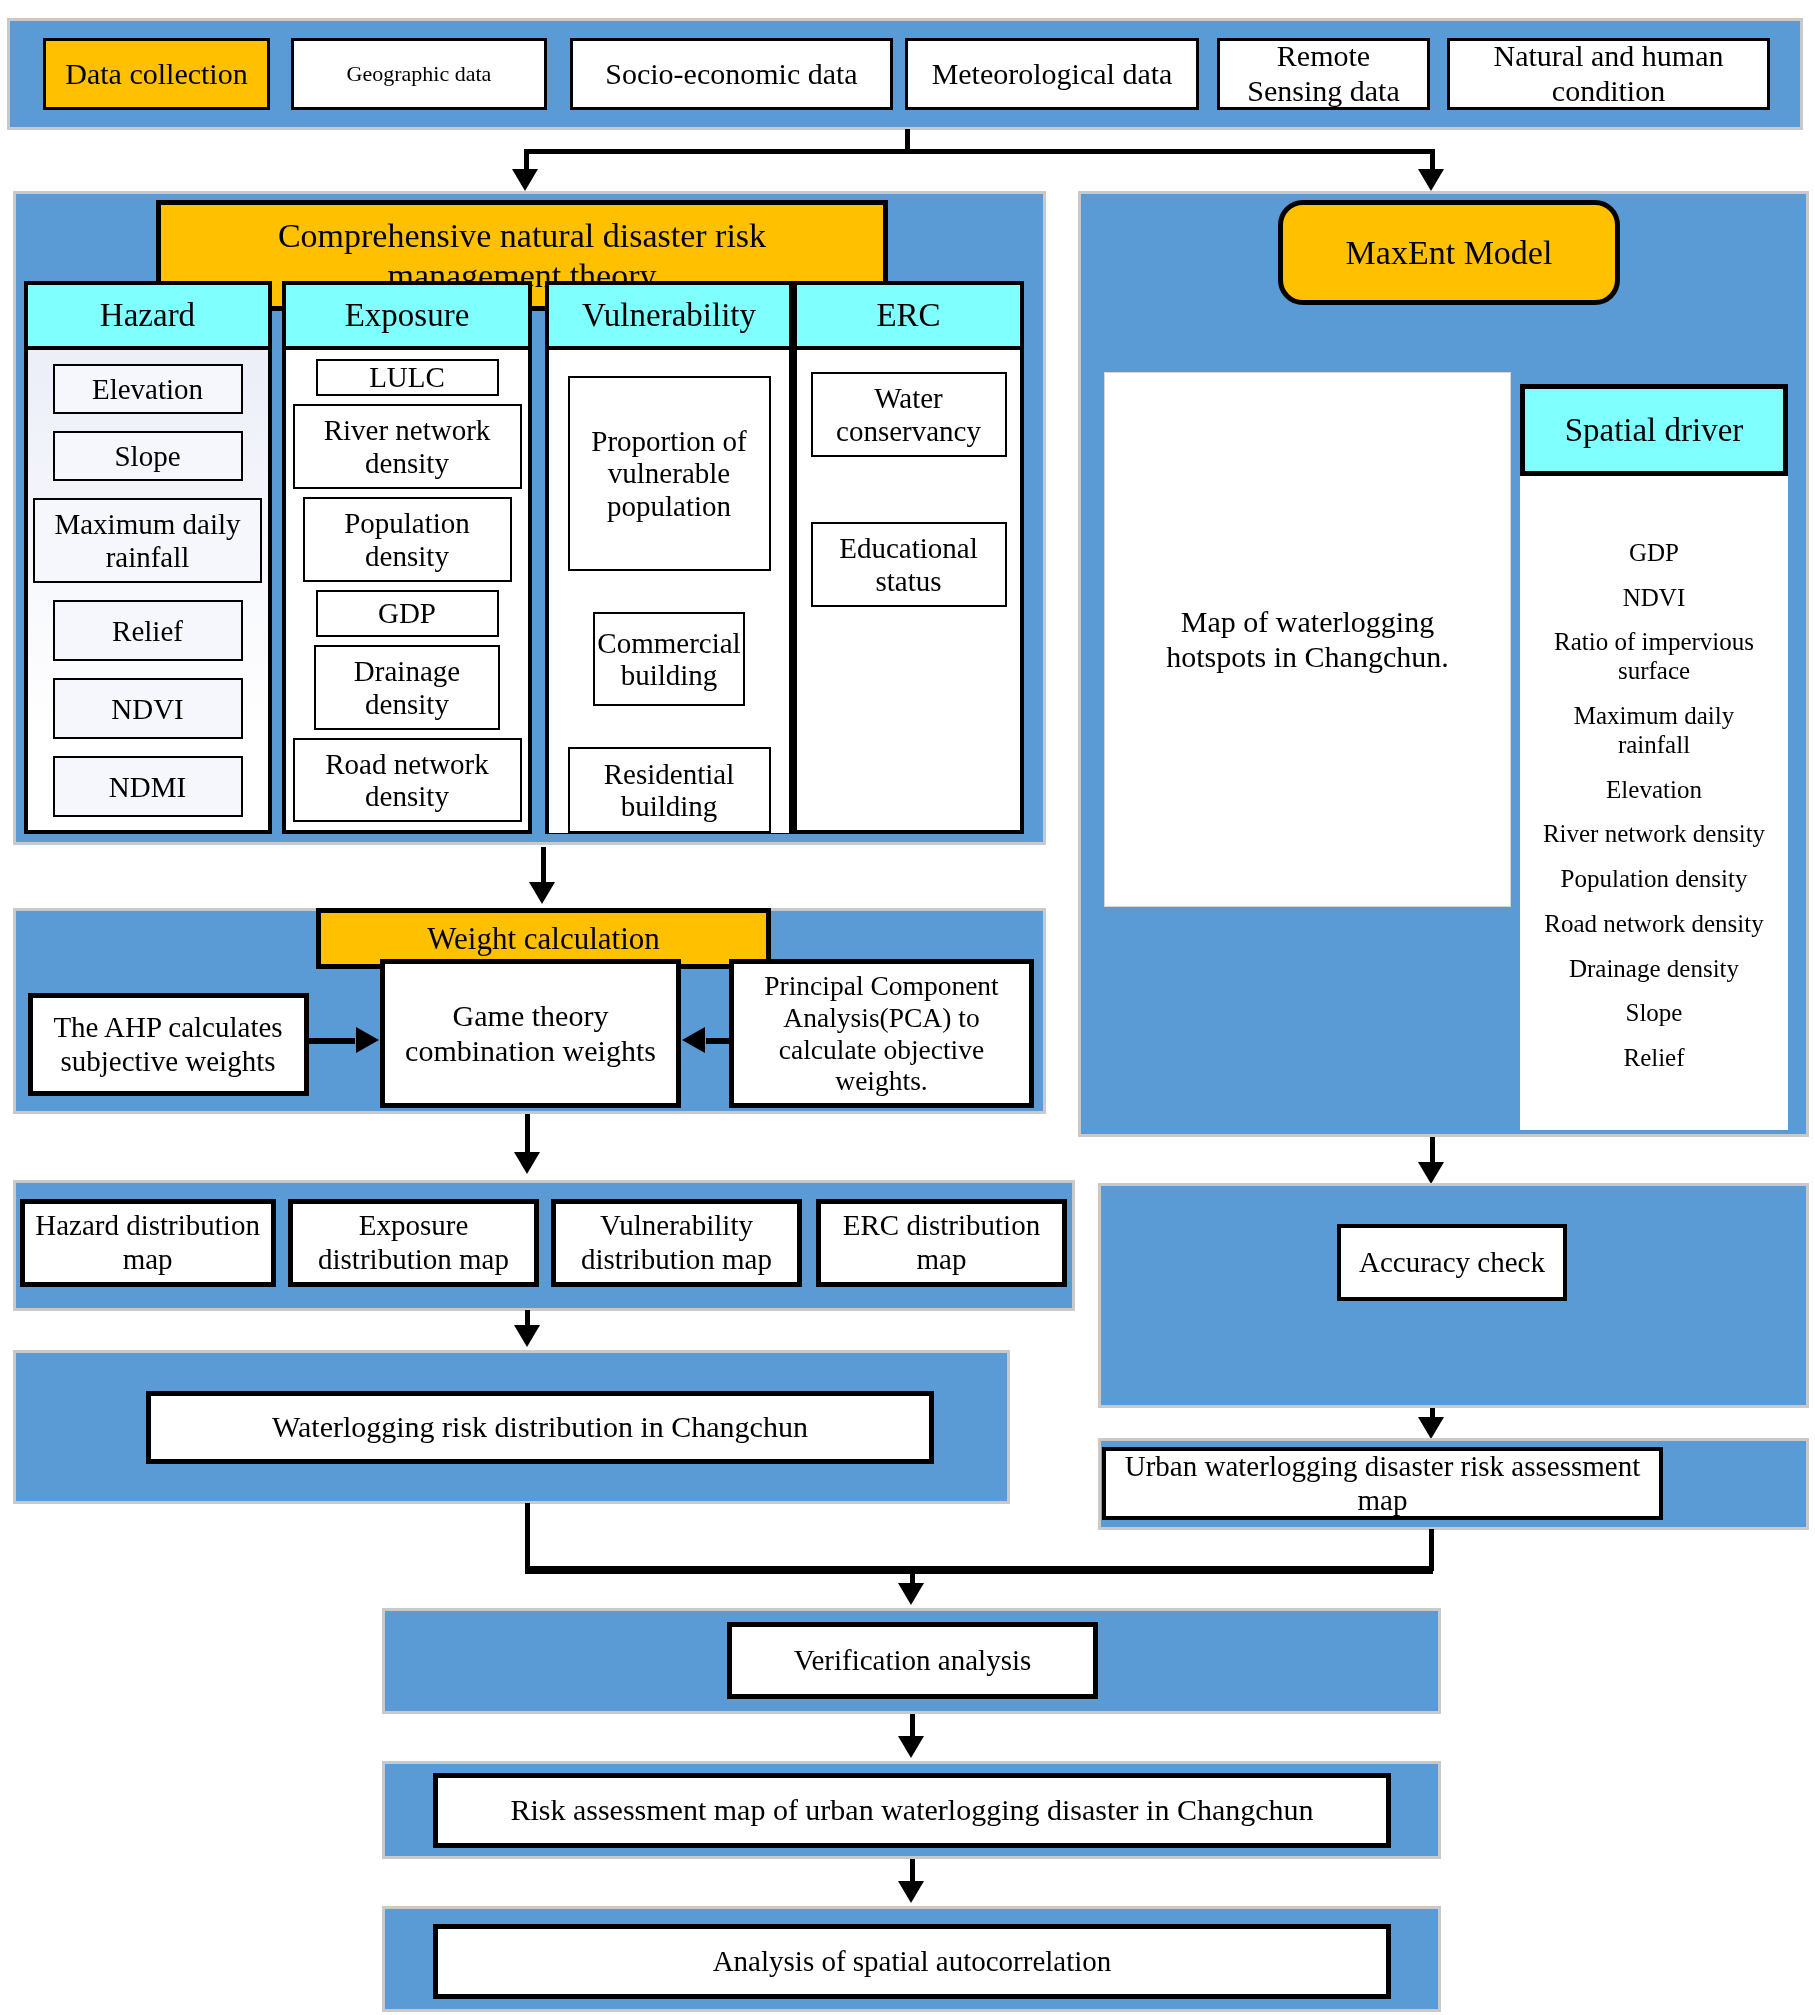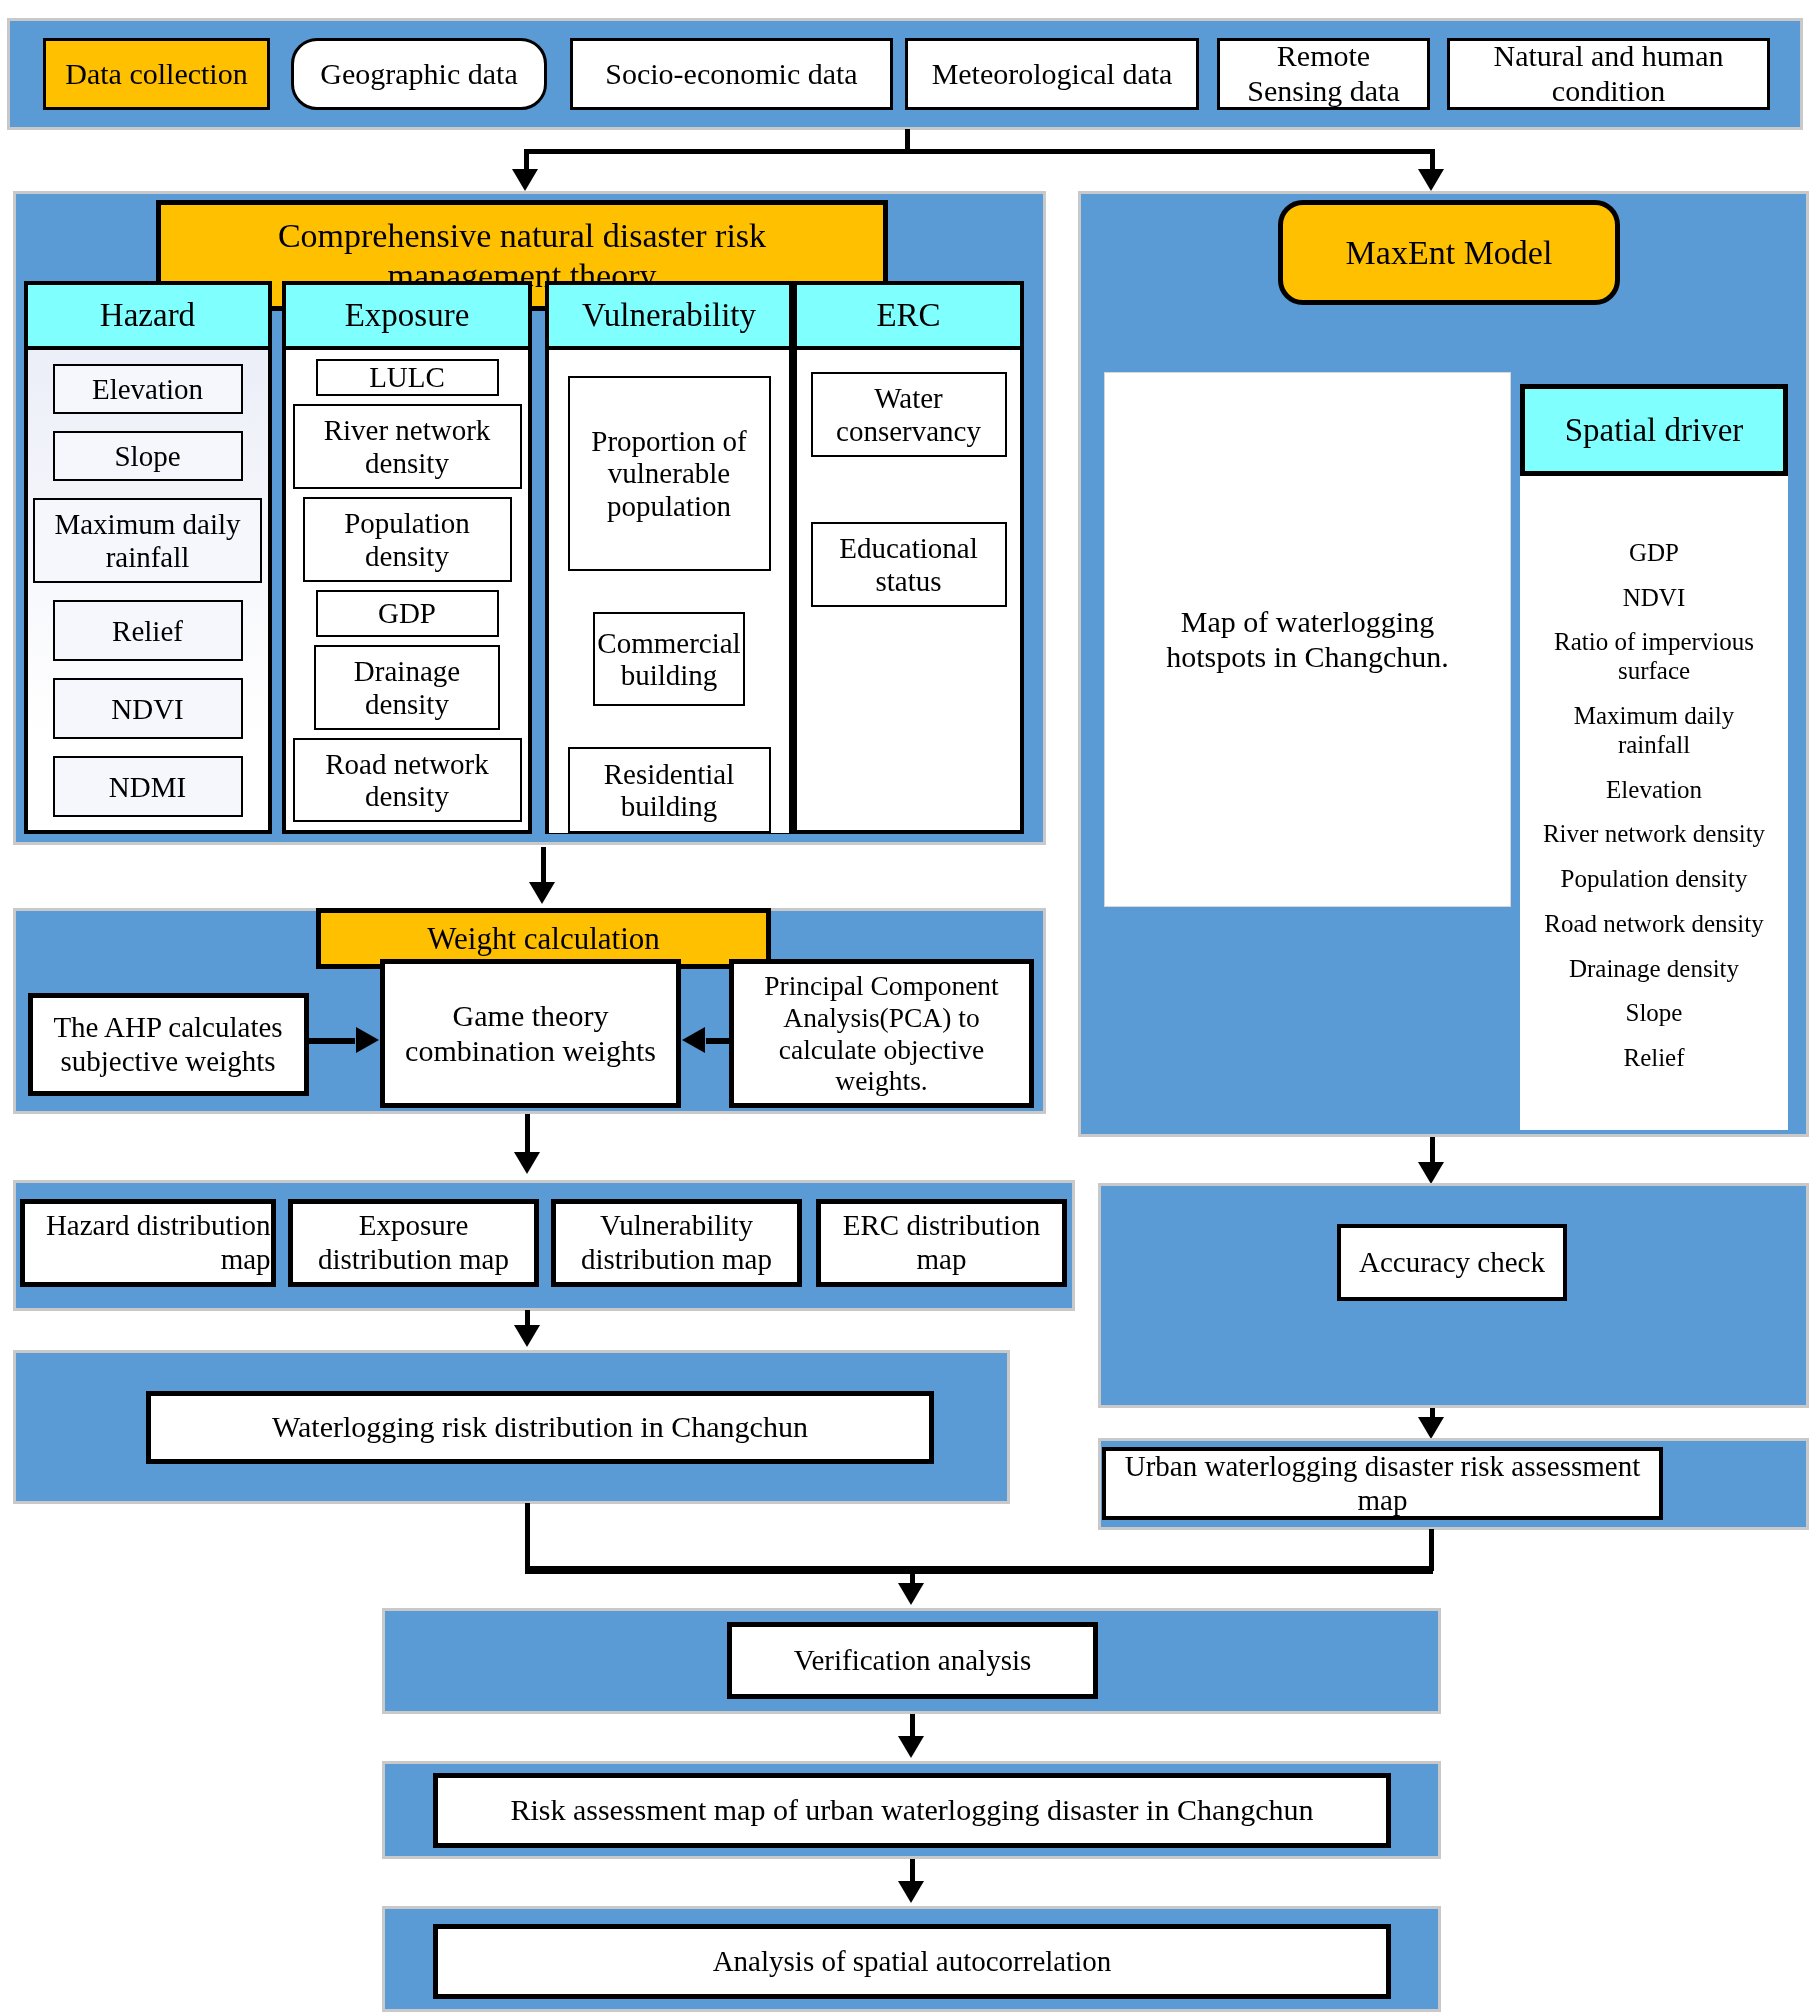--- a/index.html
+++ b/index.html
@@ -32,21 +32,21 @@
   .sitem{width:229px;text-align:center;font-size:25px;line-height:1.16;flex:0 0 auto;}
   .plain{border:none;}
 </style>
 </head>
 <body>
 
 <div id="page">
 
   <div class="band" style="left:6.5px;top:18.3px;width:1796px;height:112px;"></div>
   <div class="wbox orange" style="left:43px;top:38px;width:227px;height:72px;font-size:30px;">Data collection</div>
-  <div class="wbox" style="left:291px;top:38px;width:256px;height:72px;font-size:30px;border-radius:26px;">Geographic data</div>
+  <div class="wbox" style="left:291px;top:38px;width:256px;height:72px;font-size:22px;">Geographic data</div>
   <div class="wbox" style="left:570px;top:38px;width:323px;height:72px;font-size:30px;">Socio-economic data</div>
   <div class="wbox" style="left:905px;top:38px;width:294px;height:72px;font-size:30px;">Meteorological data</div>
   <div class="wbox" style="left:1217px;top:38px;width:213px;height:72px;font-size:30px;padding:0 9.2px;">Remote Sensing data</div>
   <div class="wbox" style="left:1447px;top:38px;width:323px;height:72px;font-size:30px;padding:0 13px;">Natural and human condition</div>
 
   <div class="line" style="left:905px;top:129px;width:4.6px;height:22px;"></div>
   <div class="line" style="left:524px;top:149px;width:910px;height:4.6px;"></div>
   <div class="line" style="left:524px;top:149px;width:4.6px;height:22px;"></div>
   <div class="head-down" style="left:512px;top:169px;"></div>
   <div class="line" style="left:1430px;top:149px;width:4.6px;height:22px;"></div>
@@ -124,21 +124,21 @@
   <div class="wbox" style="left:729px;top:959px;width:305px;height:149px;font-size:27.5px;border-width:5.2px;padding:0 6.5px;">Principal Component Analysis(PCA) to calculate objective weights.</div>
   <div class="line" style="left:308px;top:1038px;width:47px;height:5.9px;"></div>
   <div class="head-right" style="left:356px;top:1027px;"></div>
   <div class="line" style="left:706px;top:1038px;width:23.5px;height:5.9px;"></div>
   <div class="head-left" style="left:682px;top:1027px;"></div>
 
   <div class="line" style="left:525px;top:1114px;width:4.6px;height:41px;"></div>
   <div class="head-down" style="left:514px;top:1152px;"></div>
 
   <div class="band" style="left:13px;top:1180px;width:1062px;height:131px;"></div>
-  <div class="wbox" style="left:19.6px;top:1199px;width:256px;height:88px;font-size:29px;border-width:5.2px;text-align:right;">Hazard distribution map</div>
+  <div class="wbox" style="left:19.6px;top:1199px;width:256px;height:88px;font-size:29px;border-width:5.2px;">Hazard distribution map</div>
   <div class="wbox" style="left:288px;top:1199px;width:251px;height:88px;font-size:29px;border-width:5.2px;">Exposure distribution map</div>
   <div class="wbox" style="left:551px;top:1199px;width:251px;height:88px;font-size:29px;border-width:5.2px;">Vulnerability distribution map</div>
   <div class="wbox" style="left:816px;top:1199px;width:251px;height:88px;font-size:29px;border-width:5.2px;">ERC distribution map</div>
 
   <div class="line" style="left:525px;top:1310px;width:4.6px;height:17px;"></div>
   <div class="head-down" style="left:514px;top:1325px;"></div>
 
   <div class="band" style="left:13px;top:1350px;width:997px;height:154px;"></div>
   <div class="wbox" style="left:146px;top:1391px;width:788px;height:73px;font-size:30px;border-width:5.9px;">Waterlogging risk distribution in Changchun</div>
 

